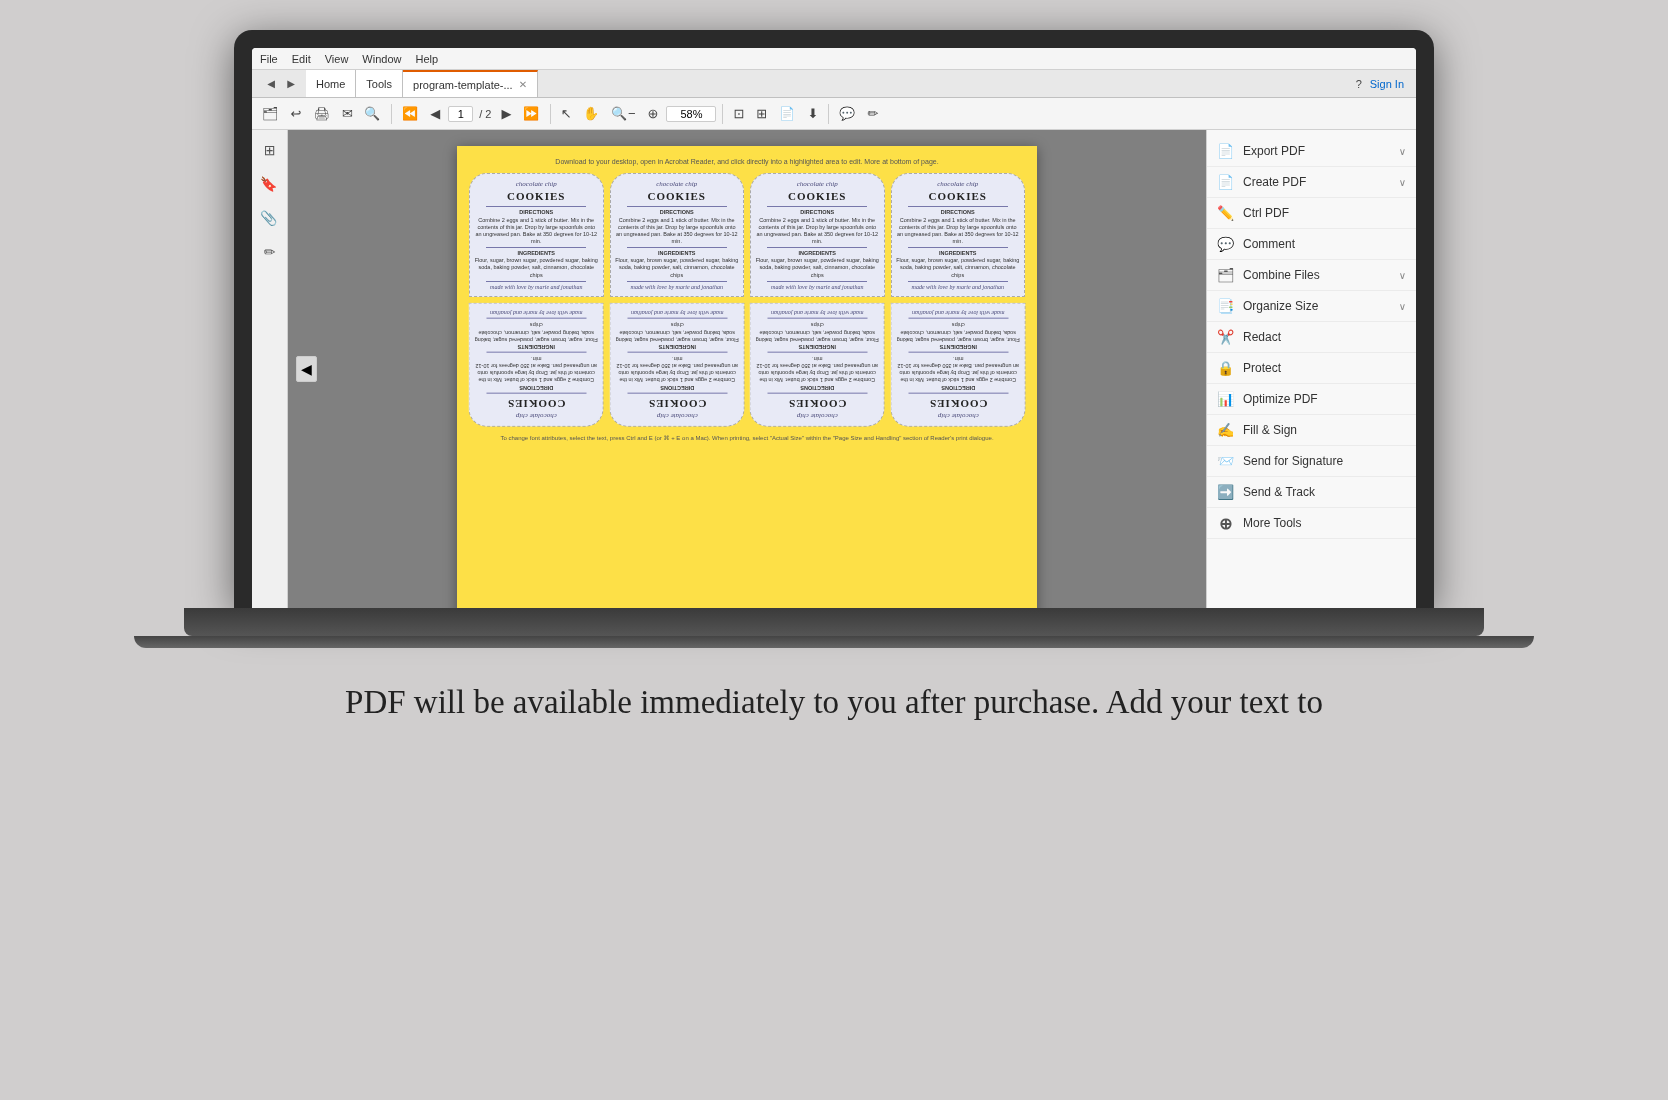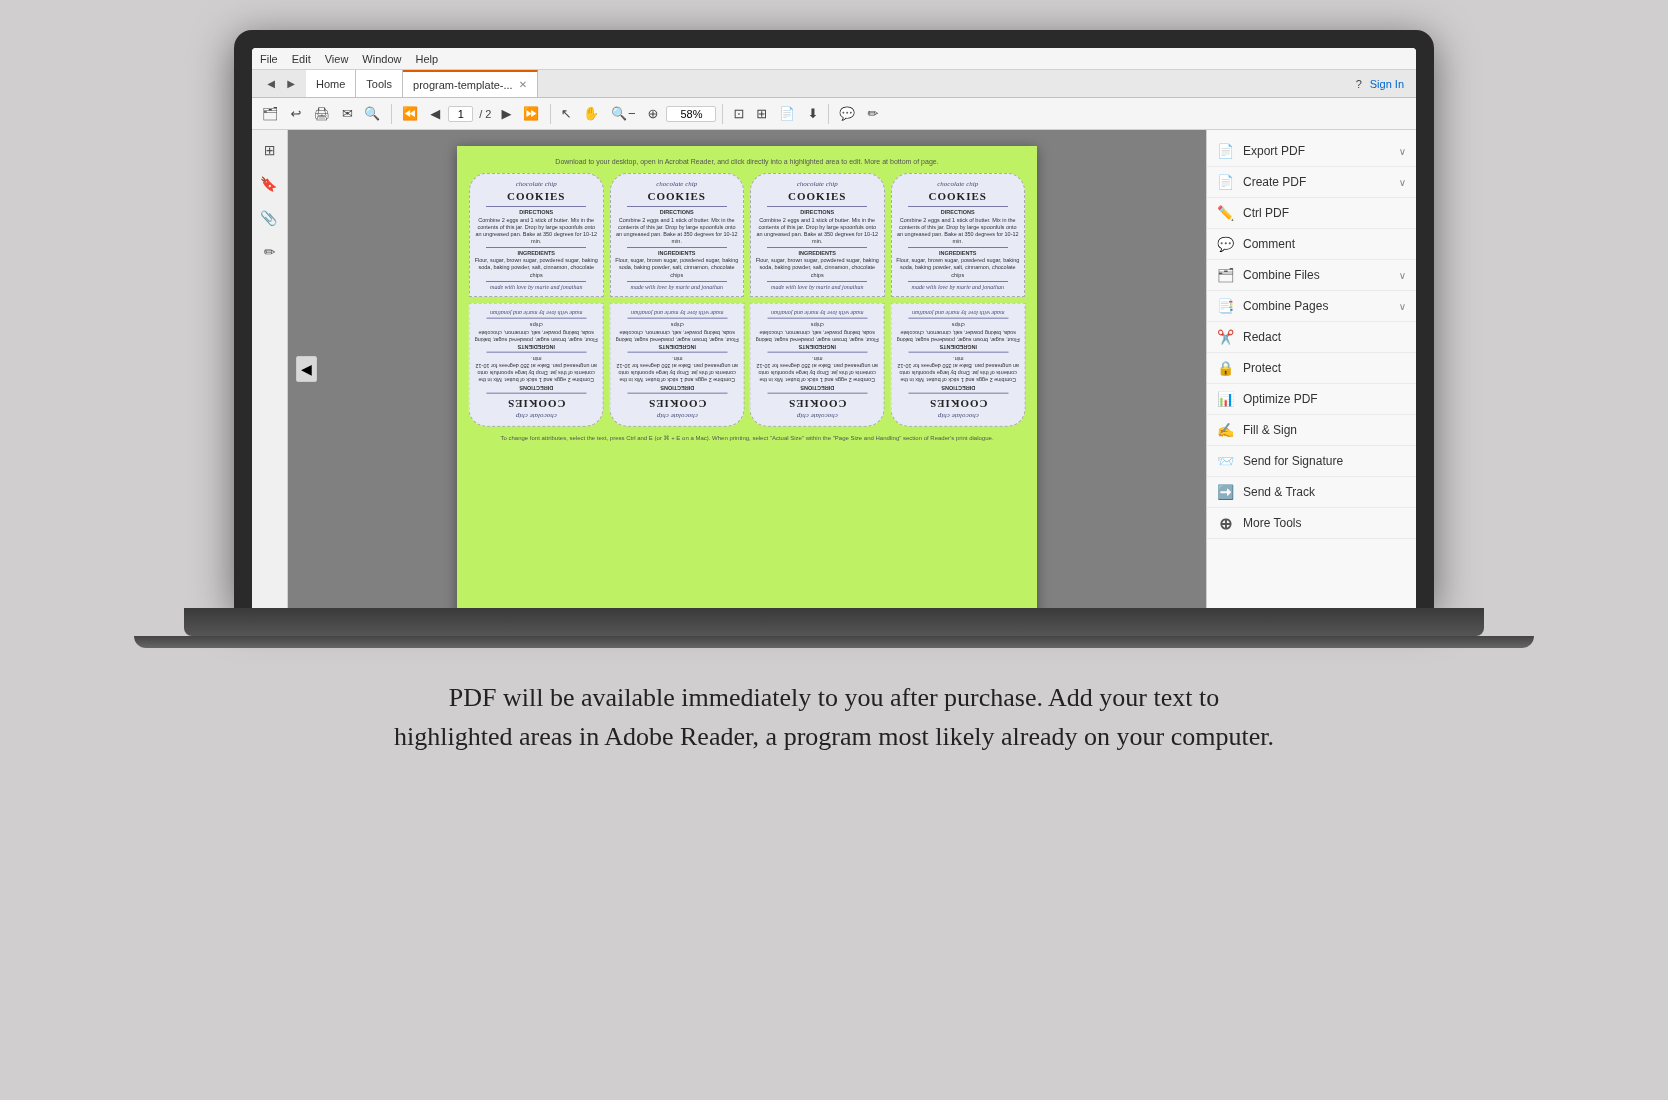--- a/index.html
+++ b/index.html
@@ -217,21 +217,21 @@
       flex: 1;
       background: #808080;
       overflow: auto;
       display: flex;
       align-items: flex-start;
       justify-content: center;
       padding: 16px;
       position: relative;
     }
     .pdf-page {
-      background: #bef264;
+      background: #fde047;
       width: 580px;
       min-height: 480px;
       box-shadow: 0 2px 12px rgba(0,0,0,0.4);
       padding: 12px;
       display: flex;
       flex-direction: column;
       align-items: center;
     }
     .pdf-top-text {
       font-size: 7px;
@@ -353,21 +353,21 @@
     }
 
     
     .bottom-text {
       text-align: center;
       padding: 30px 120px 20px;
       font-family: 'Georgia', serif;
       color: #222;
     }
     .bottom-text p {
-      font-size: 26px;
+      font-size: 33px;
       line-height: 1.5;
       font-family: Liberation Serif, serif;
     }
   </style>
 </head>
 <body>
 
 <div class="laptop-wrapper">
   <div class="laptop-screen-outer">
     <div class="laptop-screen-inner">
@@ -607,21 +607,21 @@
               <div class="panel-item-icon" style="color:#f0a000;">💬</div>
               <span class="panel-item-label">Comment</span>
             </div>
             <div class="panel-item">
               <div class="panel-item-icon" style="color:#555;">🗂</div>
               <span class="panel-item-label">Combine Files</span>
               <span class="panel-item-arrow">∨</span>
             </div>
             <div class="panel-item">
               <div class="panel-item-icon" style="color:#555;">📑</div>
-              <span class="panel-item-label">Combine Pages</span>
+              <span class="panel-item-label">Organize Size</span>
               <span class="panel-item-arrow">∨</span>
             </div>
             <div class="panel-item">
               <div class="panel-item-icon" style="color:#cc0000;">✂️</div>
               <span class="panel-item-label">Redact</span>
             </div>
             <div class="panel-item">
               <div class="panel-item-icon" style="color:#555;">🔒</div>
               <span class="panel-item-label">Protect</span>
             </div>
@@ -649,15 +649,14 @@
 
         </div>
       </div>
     </div>
   </div>
   <div class="laptop-base"></div>
   <div class="laptop-foot"></div>
 
   <div class="bottom-text">
     <p>PDF will be available immediately to you after purchase.  Add your text to</p>
-    <p>highlighted areas in Adobe Reader, a program most likely already on your computer.</p>
   </div>
 </div>
 
 </body></html>

